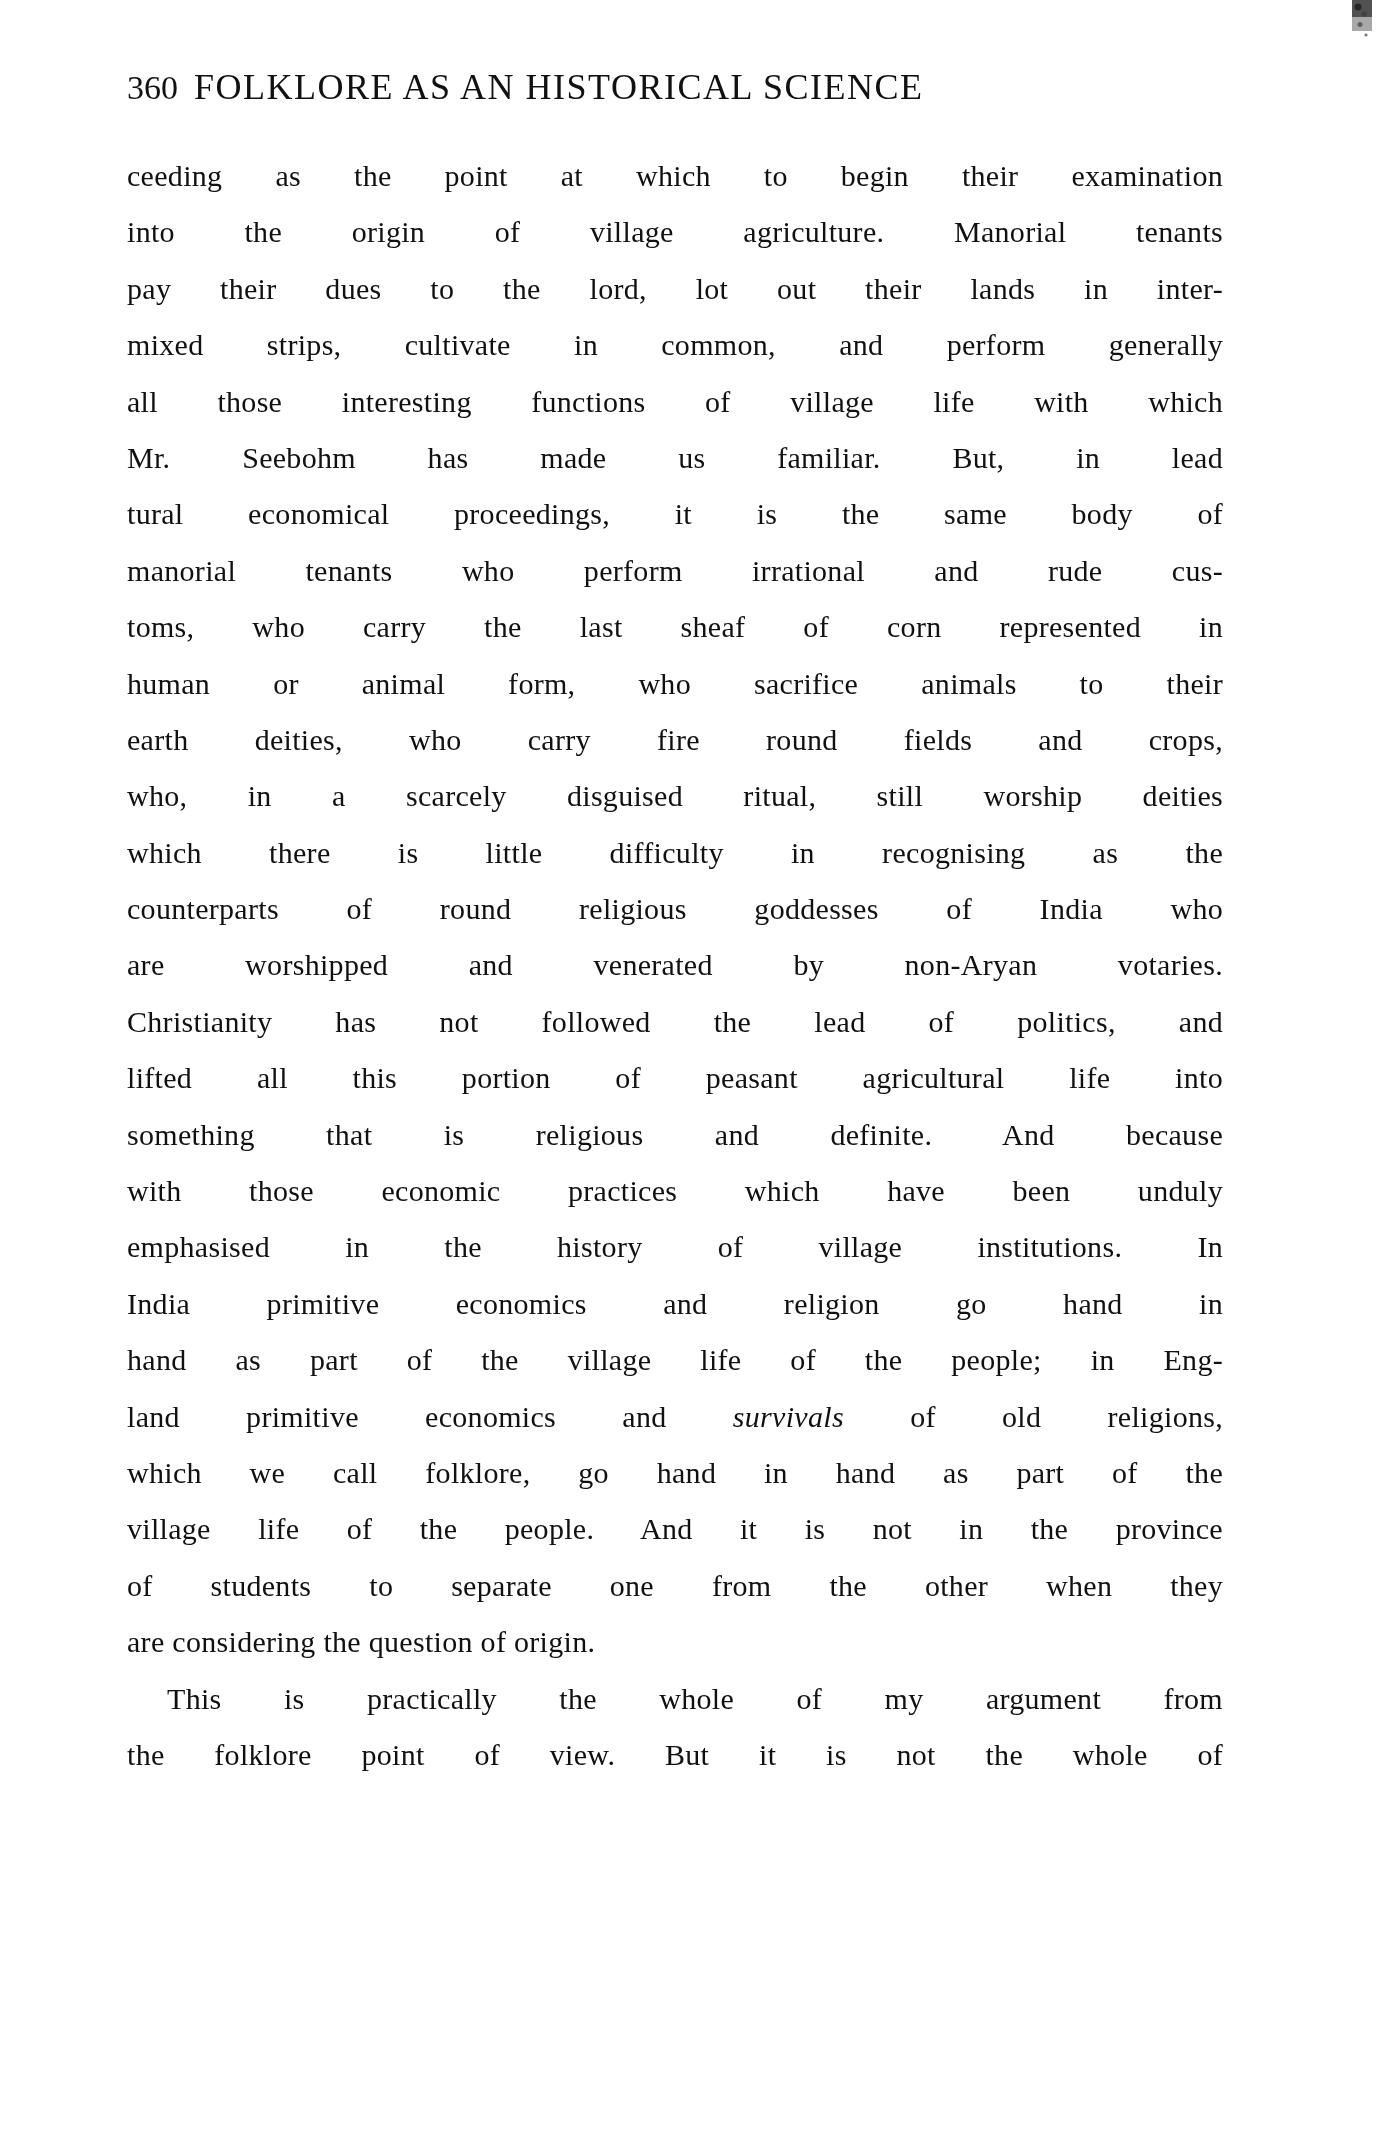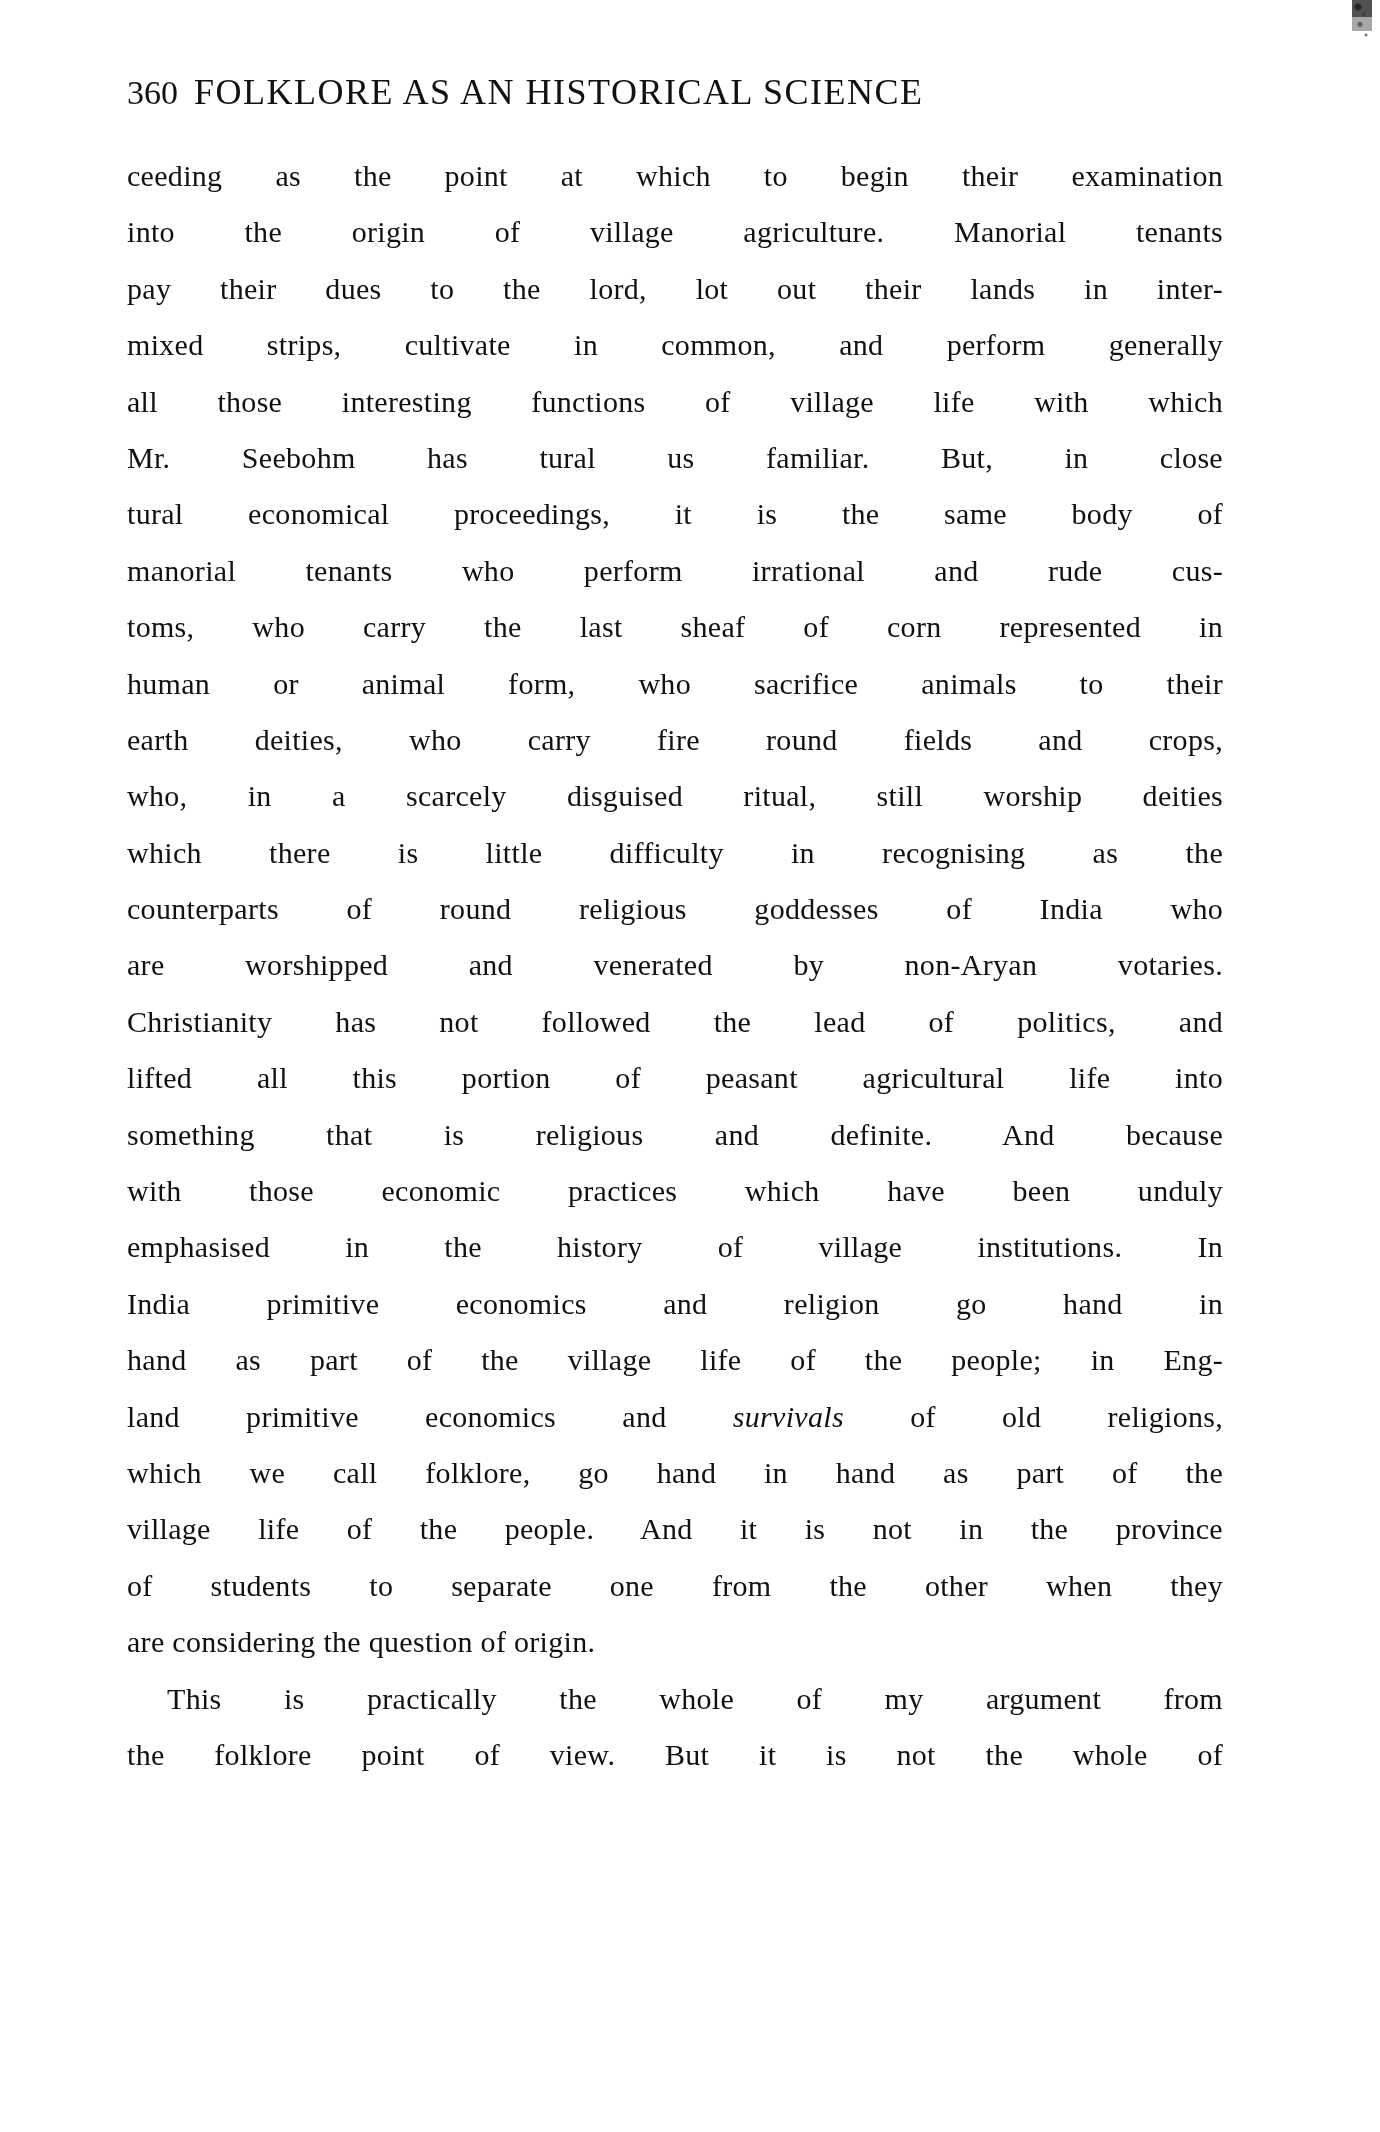--- a/index.html
+++ b/index.html
@@ -21,21 +21,21 @@
     top: 0;
     width: 1096px;
   }
   .running-head {
     position: absolute;
     top: 62px;
     left: 0;
     font-size: 36px;
     letter-spacing: 1.5px;
     white-space: nowrap;
-    line-height: 61px;
+    line-height: 50px;
   }
   .running-head .folio {
     font-size: 34px;
     margin-right: 16px;
     letter-spacing: 0;
   }
   .body-text {
     position: absolute;
     top: 148px;
     left: 0;
@@ -86,21 +86,21 @@
     <span class="folio">360</span><span>FOLKLORE AS AN HISTORICAL SCIENCE</span>
   </div>
 
   <div class="body-text">
 
     <span class="line">ceeding as the point at which to begin their examination</span>
     <span class="line">into the origin of village agriculture.  Manorial tenants</span>
     <span class="line">pay their dues to the lord, lot out their lands in inter-</span>
     <span class="line">mixed strips, cultivate in common, and perform generally</span>
     <span class="line">all those interesting functions of village life with which</span>
-    <span class="line">Mr. Seebohm has tural us familiar.  But, in close</span>
+    <span class="line">Mr. Seebohm has made us familiar.  But, in lead</span>
     <span class="line">tural economical proceedings, it is the same body of</span>
     <span class="line">manorial tenants who perform irrational and rude cus-</span>
     <span class="line">toms, who carry the last sheaf of corn represented in</span>
     <span class="line">human or animal form, who sacrifice animals to their</span>
     <span class="line">earth deities, who carry fire round fields and crops,</span>
     <span class="line">who, in a scarcely disguised ritual, still worship deities</span>
     <span class="line">which there is little difficulty in recognising as the</span>
     <span class="line">counterparts of round religious goddesses of India who</span>
     <span class="line">are worshipped and venerated by non-Aryan votaries.</span>
     <span class="line">Christianity has not followed the lead of politics, and</span>

